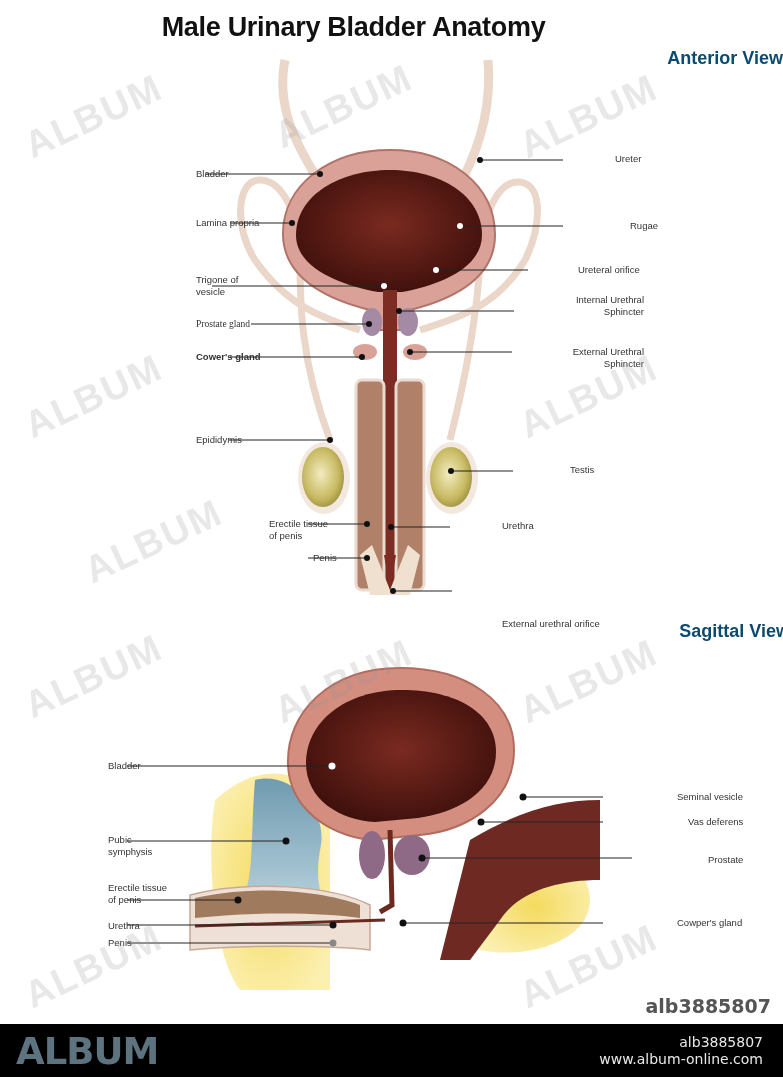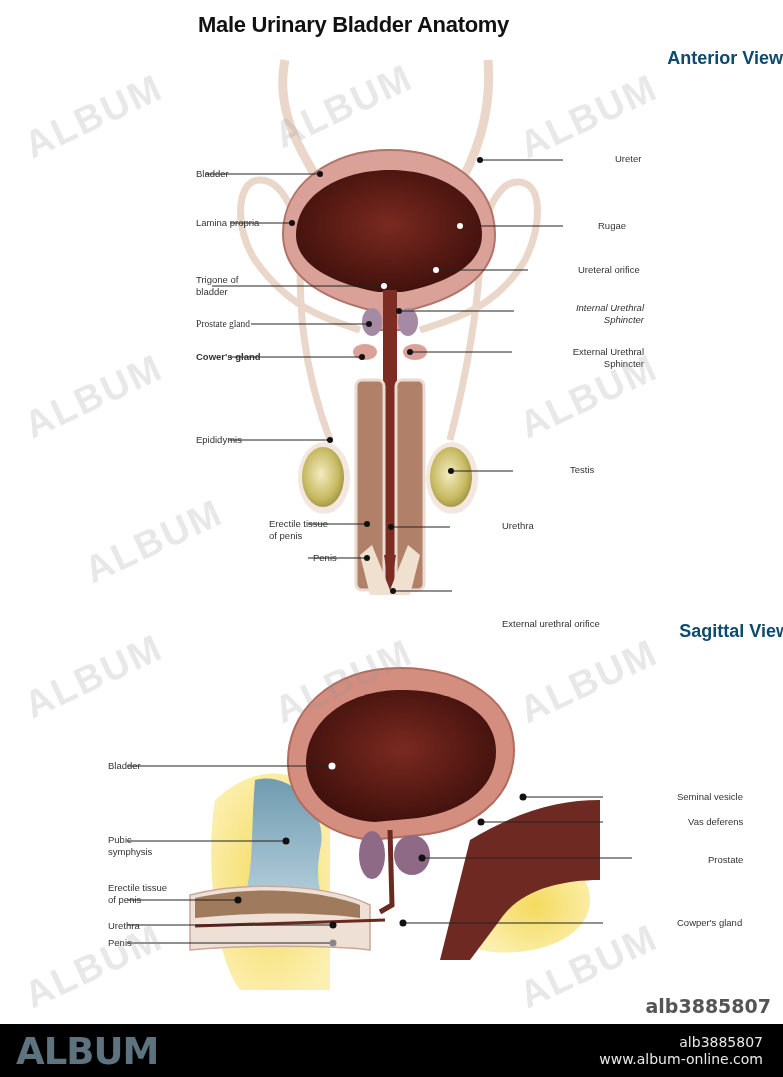--- a/index.html
+++ b/index.html
@@ -1,19 +1,19 @@
 <!DOCTYPE html>
 <html><head>
 <meta charset="utf-8">
 <style>
   html, body { margin:0; padding:0; }
   body { width:783px; height:1077px; background:#ffffff; position:relative; overflow:hidden;
          font-family:"Liberation Sans", sans-serif; }
   .title { position:absolute; left:0; width:707px; text-align:center; top:12px;
-           font-size:22px; font-weight:bold; color:#111; letter-spacing:-0.3px; }
+           font-size:27px; font-weight:bold; color:#111; letter-spacing:-0.3px; }
   .subtitle { position:absolute; left:0; width:783px; text-align:right;
               font-size:18px; font-weight:bold; color:#0c4a6e; }
   svg.art { position:absolute; left:0; top:0; }
   .lbl { position:absolute; font-size:9.5px; color:#333; line-height:12px; white-space:nowrap;padding-left:40px; }
   .lbl.r { text-align:right; }
   .wm { position:absolute; font-size:38px; color:rgba(150,150,150,0.22); font-weight:bold;
         transform:rotate(-25deg); letter-spacing:2px; pointer-events:none; }
   .idtag { position:absolute; right:12px; top:995px; font-size:19px; font-weight:bold; color:#555;
            font-family:"DejaVu Sans", sans-serif; }
   .footer { position:absolute; left:0; top:1024px; width:783px; height:53px; background:#000; }
@@ -164,33 +164,33 @@
     <circle cx="481" cy="822" r="3.5" fill="#111"></circle>
     <circle cx="422" cy="858" r="3.5" fill="#111"></circle>
     <circle cx="403" cy="923" r="3.5" fill="#111"></circle>
   </g>
 </svg>
 
 <div>
   <div class="lbl" style="left:156px;top:168px;">Bladder</div>
   <div class="lbl" style="left:156px;top:217px;text-align:right;">Lamina propria</div>
   <div class="lbl" style="left:156px;top:274px;white-space:pre;">Trigone of
-bladder</div>
+vesicle</div>
   <div class="lbl" style="left:156px;top:318px;font-family:Liberation Serif, serif;">Prostate gland</div>
   <div class="lbl" style="left:156px;top:351px;font-weight:bold;">Cower's gland</div>
   <div class="lbl" style="left:156px;top:434px;">Epididymis</div>
   <div class="lbl" style="left:229px;top:518px;white-space:pre;">Erectile tissue
 of penis</div>
   <div class="lbl" style="left:273px;top:552px;">Penis</div>
 </div>
 <div>
   <div class="lbl" style="left:575px;top:153px;">Ureter</div>
-  <div class="lbl" style="left:558px;top:220px;">Rugae</div>
+  <div class="lbl" style="left:590px;top:220px;">Rugae</div>
   <div class="lbl" style="left:538px;top:264px;text-align:center;">Ureteral orifice</div>
-  <div class="lbl r" style="left:522px;top:302px;width:82px;white-space:pre;font-style:italic;">Internal Urethral
+  <div class="lbl r" style="left:522px;top:294px;width:82px;white-space:pre;">Internal Urethral
 Sphincter</div>
   <div class="lbl r" style="left:520px;top:346px;width:84px;white-space:pre;">External Urethral
 Sphincter</div>
   <div class="lbl" style="left:530px;top:464px;">Testis</div>
   <div class="lbl" style="left:462px;top:520px;">Urethra</div>
   <div class="lbl" style="left:462px;top:585px;margin-top:33px;">External urethral orifice</div>
 </div>
 
 <div>
   <div class="lbl" style="left:68px;top:760px;">Bladder</div>

